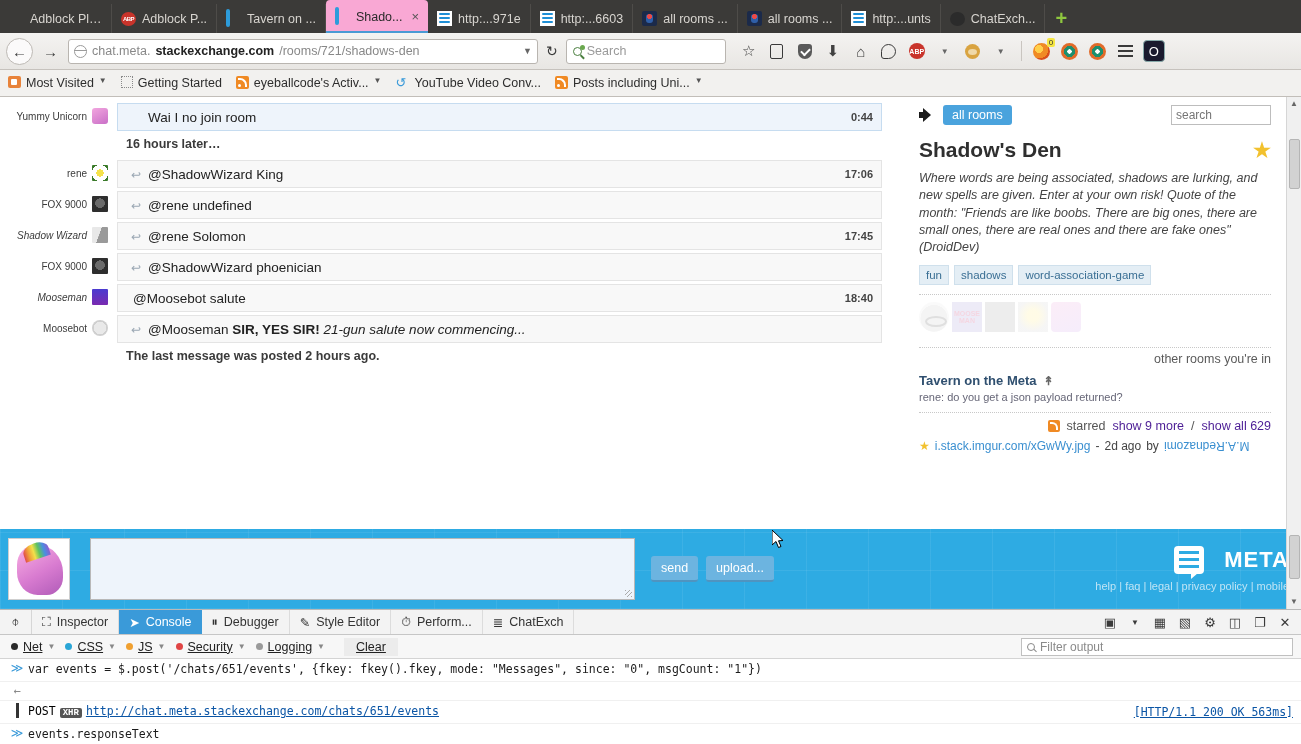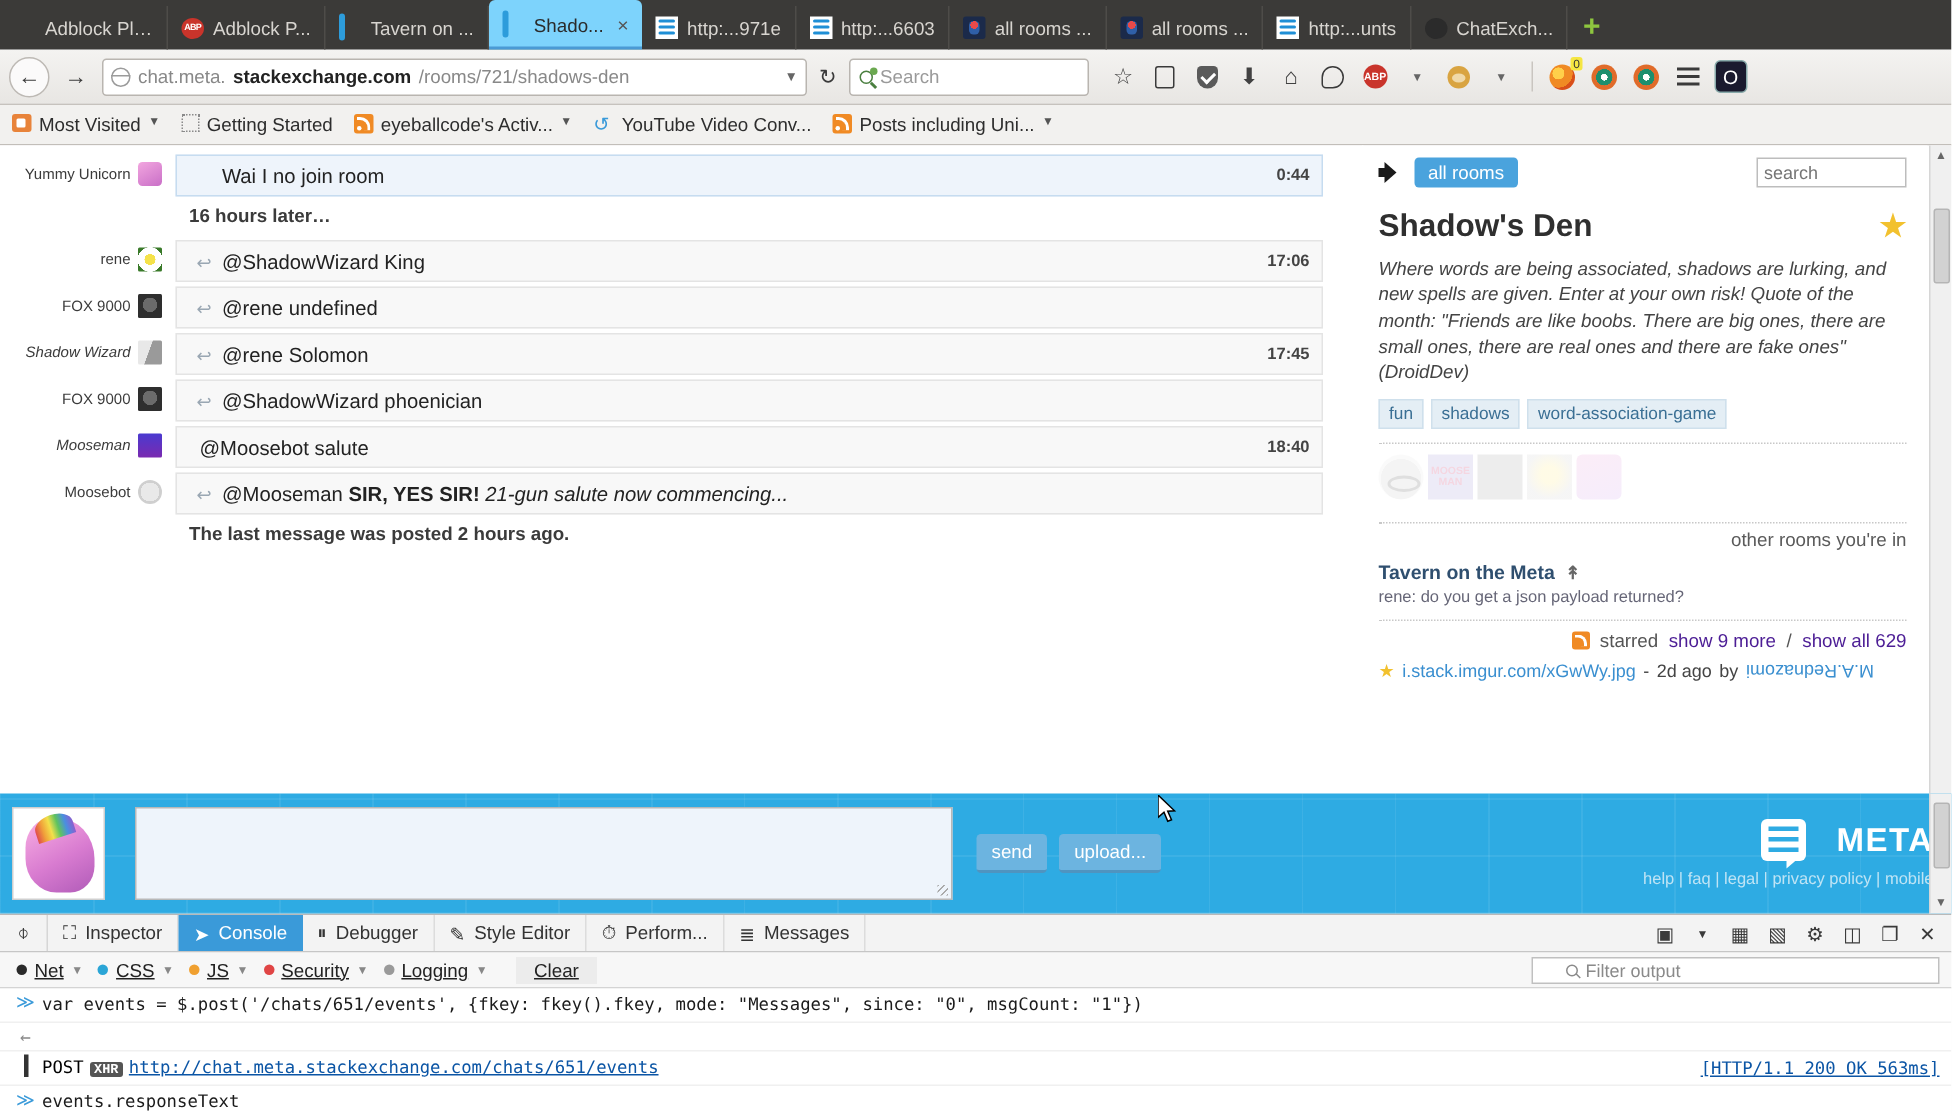--- a/index.html
+++ b/index.html
@@ -29,21 +29,21 @@
     gap: 6px;
     padding: 0 9px;
     color: #d8d5d0;
     font-size: 12.5px;
     white-space: nowrap;
     position: relative;
     max-width: 112px;
     border-right: 1px solid #4e4c49;
   }
   .tab.active {
-    background: #7dd3fc;
+    background: #f9a8d4;
     color: #2a2a2a;
     height: 33px;
     border-radius: 4px 4px 0 0;
     border-right: none;
     box-shadow: 0 -2px 0 #4a9ad4 inset;
   }
   .tab .tlabel { overflow: hidden; text-overflow: ellipsis; }
   .tab .tclose { font-size: 13px; color: #555; margin-left: 3px; }
   .favicon { width: 15px; height: 15px; flex: 0 0 15px; position: relative; }
 
@@ -266,21 +266,21 @@
   .dt-right{margin-left:auto;display:flex;align-items:center;gap:3px;padding-right:5px;}
   .dt-ri{width:22px;height:22px;display:flex;align-items:center;justify-content:center;color:#3a3a3a;font-size:13px;}
   .dt-filters{height:24px;background:#f7f7f7;border-bottom:1px solid #d4d4d4;display:flex;align-items:center;gap:0;font-size:12.5px;padding-left:6px;}
   .filt{display:flex;align-items:center;gap:5px;padding:2px 5px;color:#222;}
   .filt u{text-decoration:underline;}
   .dot{width:7px;height:7px;border-radius:50%;flex:0 0 7px;}
   .fcaret{font-size:8px;color:#888;}
   .clearbtn{margin-left:14px;padding:2px 12px;background:#ececec;color:#222;}
   .filterbox{
     margin-left:auto;margin-right:8px;width:272px;height:18px;background:#fff;border:1px solid #c0c0c0;
-    display:flex;align-items:center;gap:5px;padding:0 22px;font-size:12px;color:#8a8a8a;
+    display:flex;align-items:center;gap:5px;padding:0 5px;font-size:12px;color:#8a8a8a;
   }
   .mg2{width:8px;height:8px;border:1.3px solid #8a8a8a;border-radius:50%;position:relative;flex:0 0 8px;}
   .mg2::after{content:"";position:absolute;right:-3px;bottom:-2px;width:4px;height:1.3px;background:#8a8a8a;transform:rotate(45deg);}
 
   .console{flex:1;overflow:hidden;font-family:"DejaVu Sans Mono", monospace;font-size:11.5px;position:relative;background:#fff;}
   .crow{display:flex;align-items:flex-start;padding:2px 8px 2px 6px;border-bottom:1px solid #f0f0f0;}
   .cmark{width:22px;flex:0 0 22px;text-align:center;font-size:12px;}
   .cmark.in{color:#3a9ad9;}
   .cmark.out{color:#8a8a8a;}
   .cmark.net{color:#2a2a2a;}
@@ -659,21 +659,21 @@
       <div class="dt-tab">
         <span>✎</span>
         <span>Style Editor</span>
       </div>
       <div class="dt-tab">
         <span>⏱</span>
         <span>Perform...</span>
       </div>
       <div class="dt-tab">
         <span>≣</span>
-        <span>Messages</span>
+        <span>ChatExch</span>
       </div>
       <div class="dt-right">
         <div class="dt-ri">▣</div>
         <div class="dt-ri" style="font-size:8px;">▼</div>
         <div class="dt-ri">▦</div>
         <div class="dt-ri">▧</div>
         <div class="dt-ri">⚙</div>
         <div class="dt-ri">◫</div>
         <div class="dt-ri">❐</div>
         <div class="dt-ri">✕</div>

